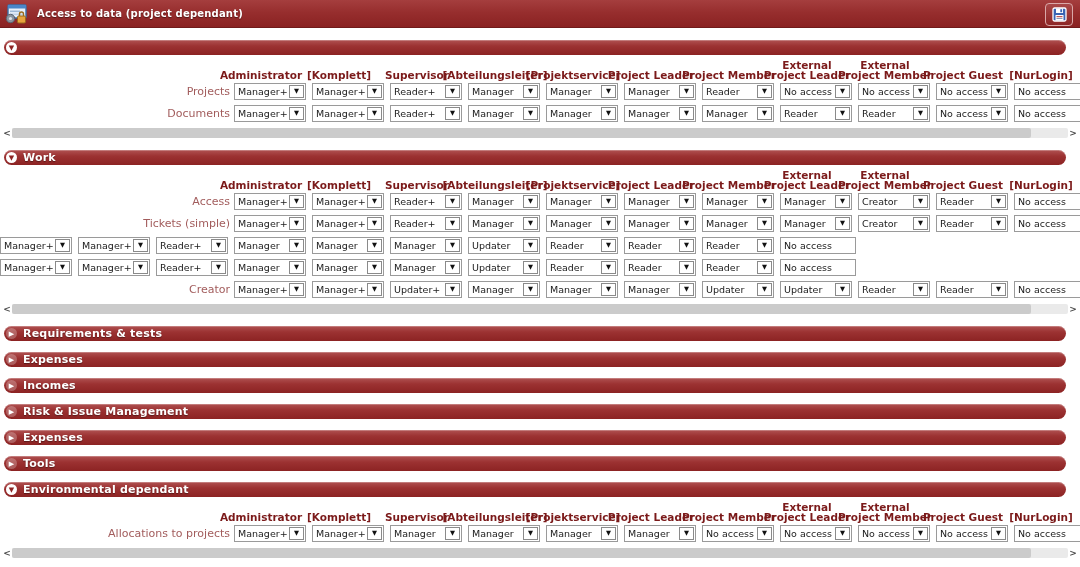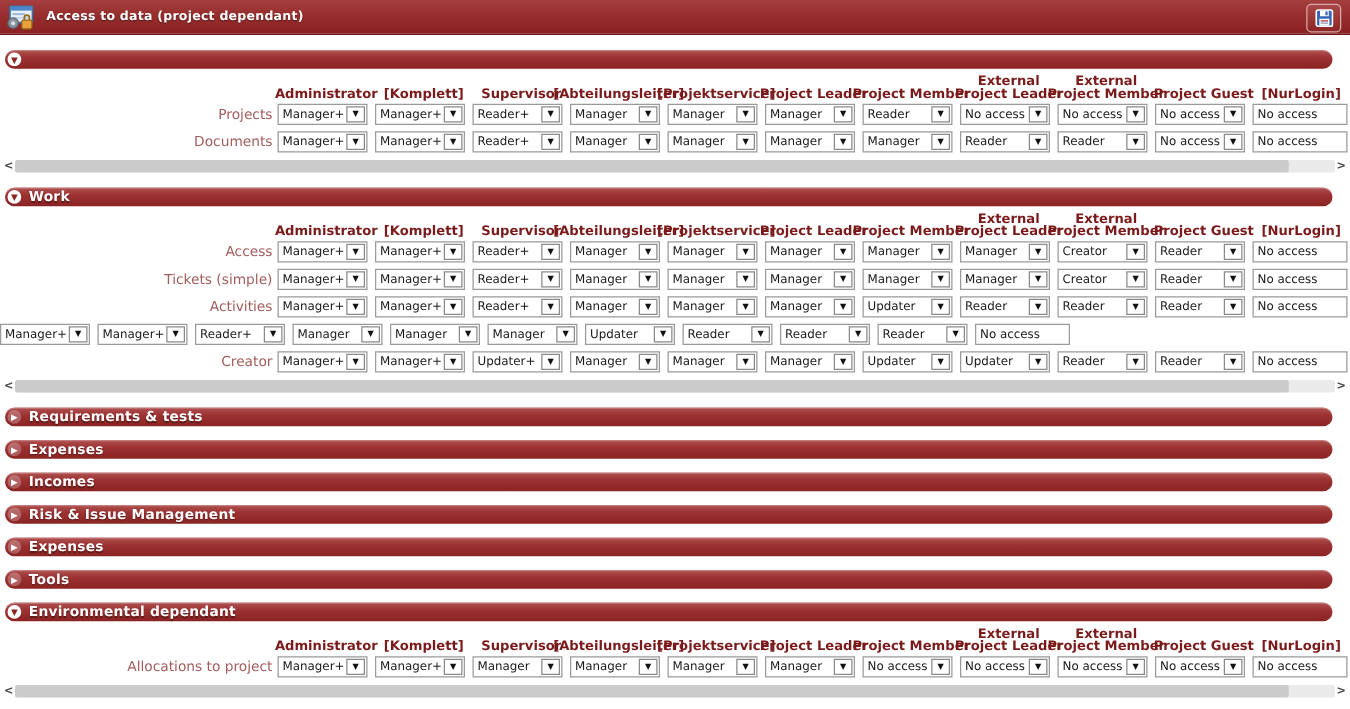--- a/index.html
+++ b/index.html
@@ -20,21 +20,21 @@
   .arrow.down{background:#ffffff;color:#8e2525;font-size:7px;line-height:12px;}
   .arrow.right{background:rgba(255,255,255,.25);color:#ffffff;font-size:7px;line-height:12px;}
   .sec-label{color:#ffffff;font-weight:bold;font-size:11px;margin-left:6px;text-shadow:0 1px 1px rgba(0,0,0,.4);letter-spacing:.2px;white-space:nowrap;}
   .grid{width:1080px;overflow:hidden;}
   .hdr-row{display:flex;margin-top:3px;height:22px;align-items:flex-end;}
   .hdr-spacer{width:222px;flex:0 0 auto;}
   .hdr-cell{width:78px;flex:0 0 auto;display:flex;align-items:center;justify-content:center;overflow:visible;}
   .hdr-cell span{display:block;white-space:pre;text-align:center;font-weight:bold;font-size:10.5px;line-height:10px;color:#7b1a1a;width:max-content;}
   .data-row{display:flex;height:22px;align-items:center;}
   .row-label{width:222px;flex:0 0 auto;text-align:right;padding-right:4px;box-sizing:border-box;
-    font-size:11px;color:#a25c5c;white-space:nowrap;}
+    font-size:11px;color:#a25c5c;white-space:nowrap;margin-left:12px;}
   .cell{width:78px;flex:0 0 auto;}
   .select{width:72px;height:17px;box-sizing:border-box;border:1px solid #9a9a9a;background:#ffffff;
     display:flex;align-items:stretch;cursor:pointer;}
   .select.clipped{width:76px;}
   .select-value{flex:1;font-size:9.5px;color:#1a1a1a;padding:2px 0 0 3px;white-space:nowrap;overflow:hidden;}
   .select-arrow{flex:0 0 auto;width:13px;margin:1px;border:1px solid #8a8a8a;background:#ffffff;
     display:flex;align-items:center;justify-content:center;font-size:6.5px;color:#111111;}
   .hscroll{display:flex;align-items:center;height:10px;margin:4px 2px 0 2px;}
   .chev{width:10px;text-align:center;font-size:9px;line-height:10px;color:#4a4a4a;font-weight:bold;cursor:pointer;}
   .track{flex:1;height:10px;background:#eaeaea;position:relative;border-radius:2px;}
@@ -431,21 +431,20 @@
               <span class="select-arrow">▼</span>
             </div>
           </div>
           <div class="cell">
             <div class="select clipped">
               <span class="select-value">No access</span>
             </div>
           </div>
         </div>
         <div class="data-row">
-          <div class="row-label">Activities</div>
           <div class="cell">
             <div class="select">
               <span class="select-value">Manager+</span>
               <span class="select-arrow">▼</span>
             </div>
           </div>
           <div class="cell">
             <div class="select">
               <span class="select-value">Manager+</span>
               <span class="select-arrow">▼</span>
@@ -723,21 +722,21 @@
 Project Member</span>
           </div>
           <div class="hdr-cell">
             <span>Project Guest</span>
           </div>
           <div class="hdr-cell">
             <span>[NurLogin]</span>
           </div>
         </div>
         <div class="data-row">
-          <div class="row-label">Allocations to project</div>
+          <div class="row-label">Allocations to projects</div>
           <div class="cell">
             <div class="select">
               <span class="select-value">Manager+</span>
               <span class="select-arrow">▼</span>
             </div>
           </div>
           <div class="cell">
             <div class="select">
               <span class="select-value">Manager+</span>
               <span class="select-arrow">▼</span>

